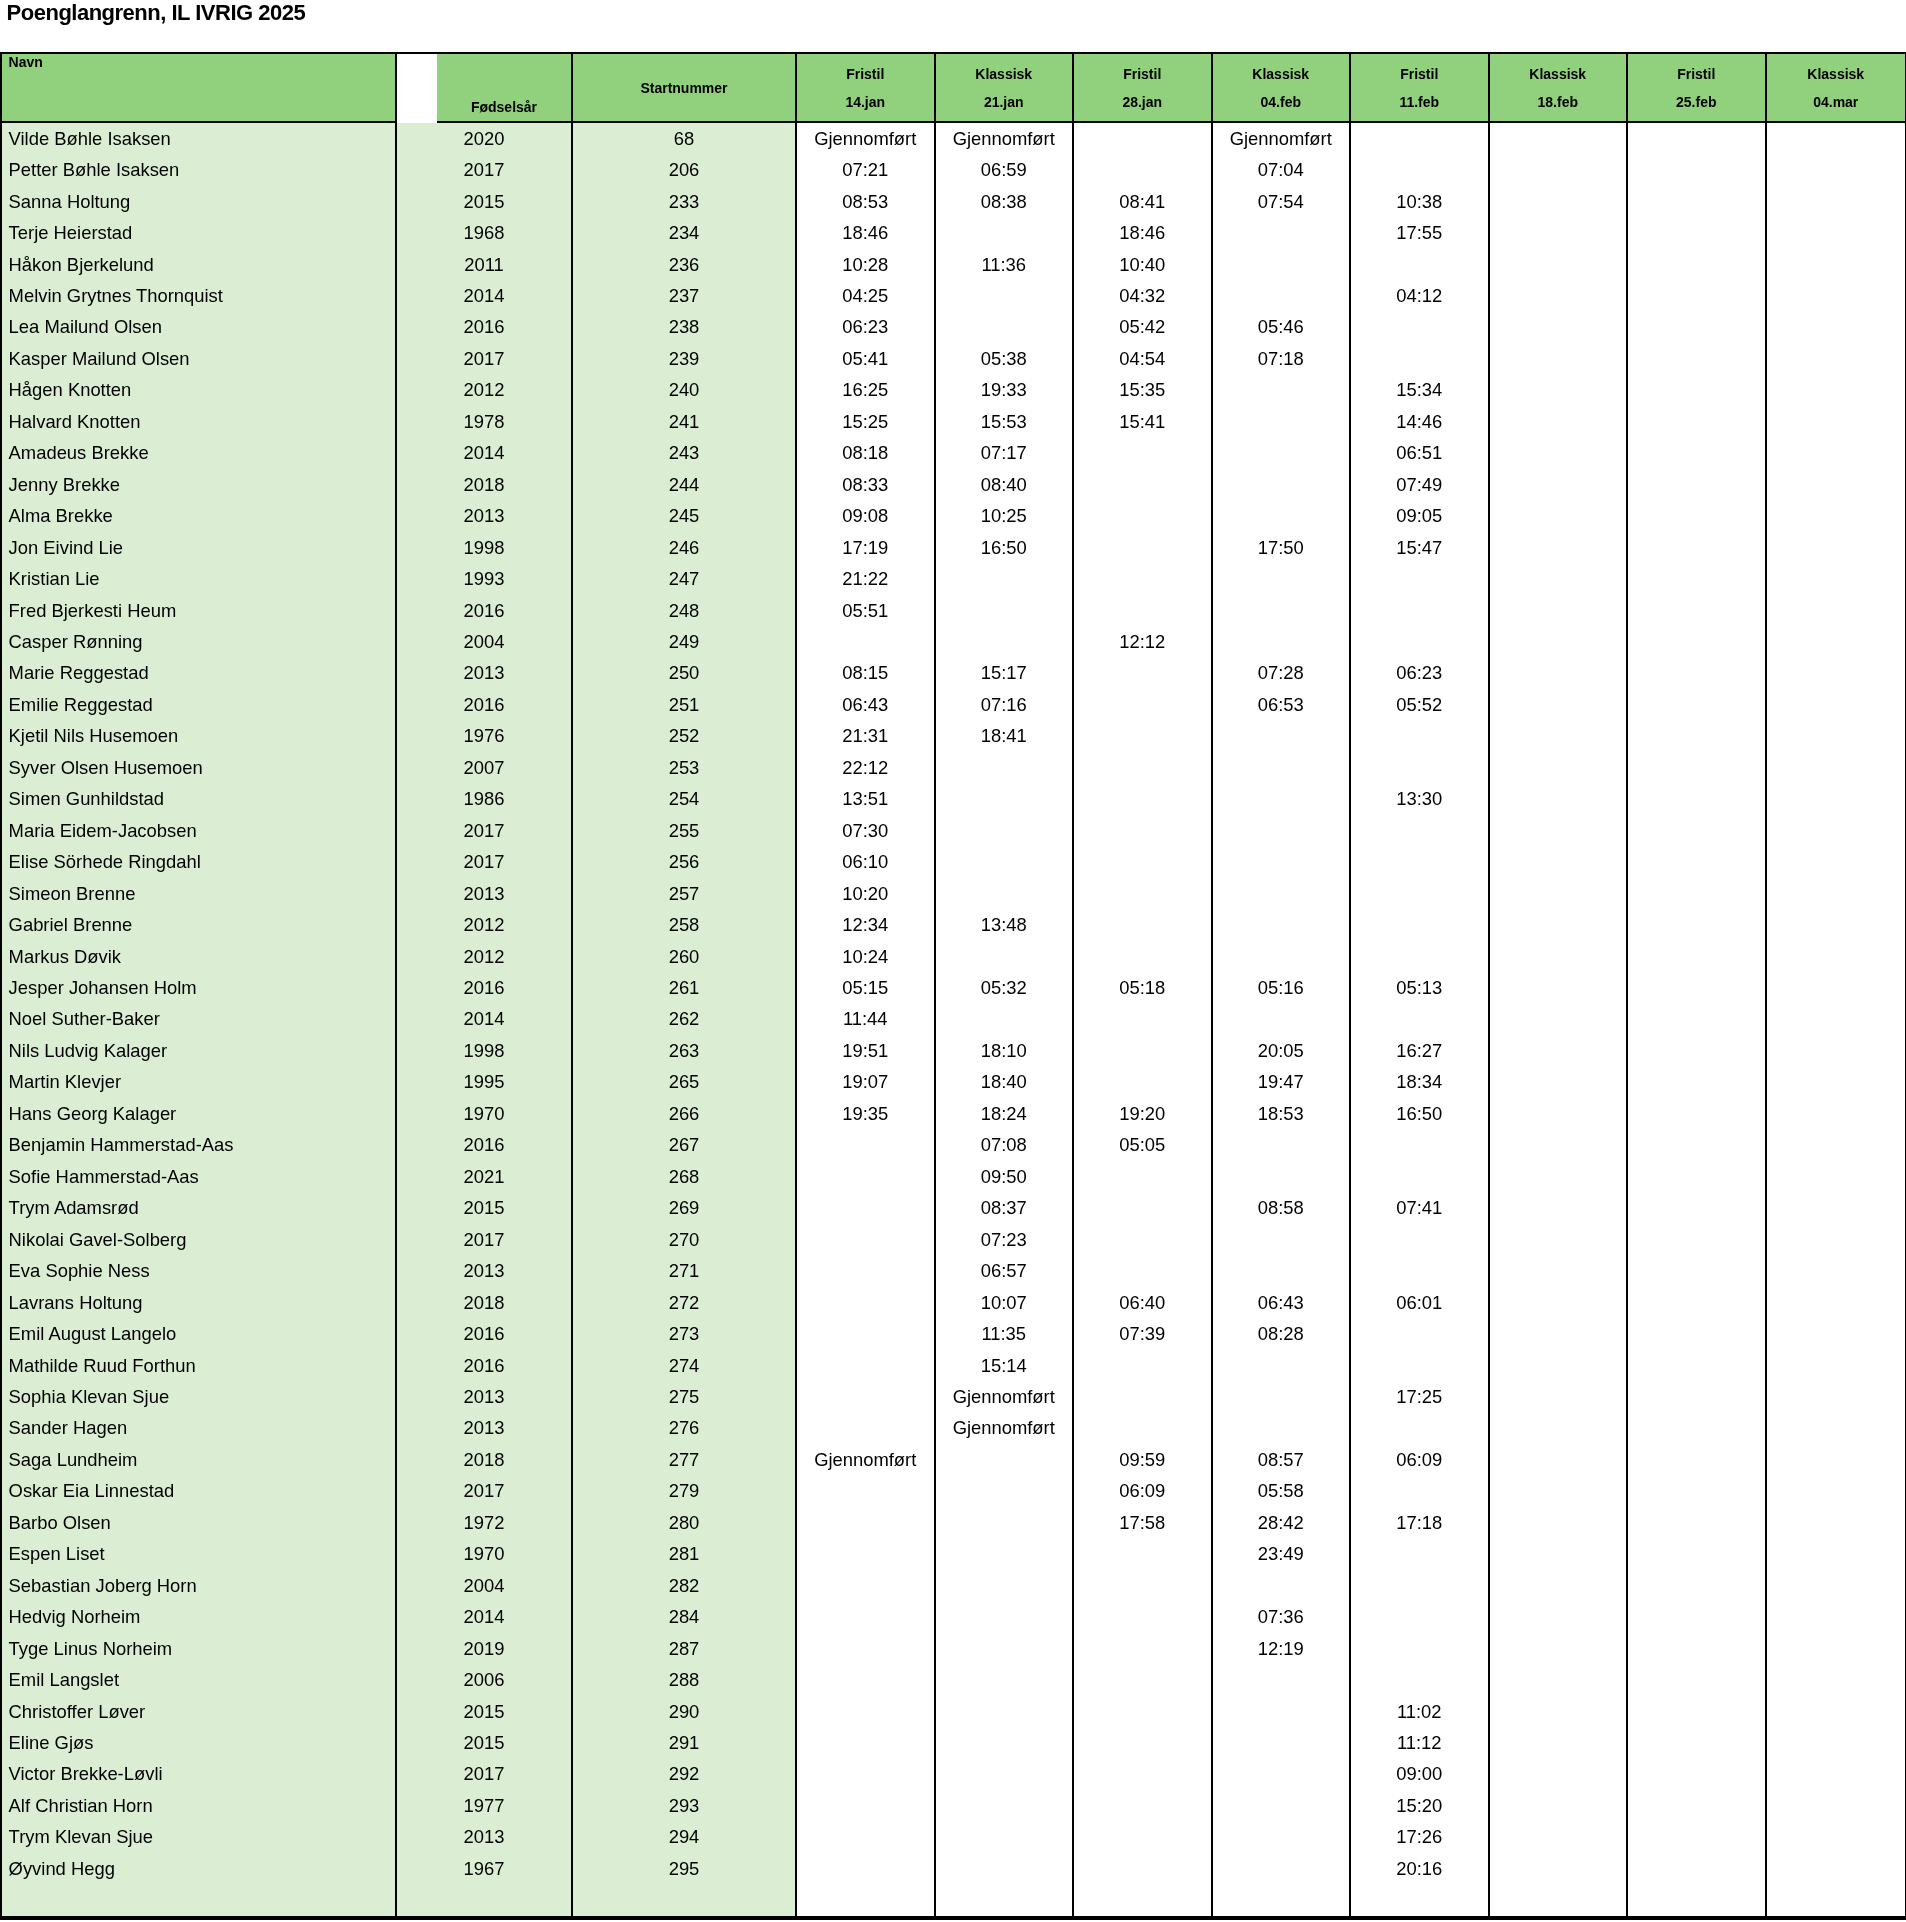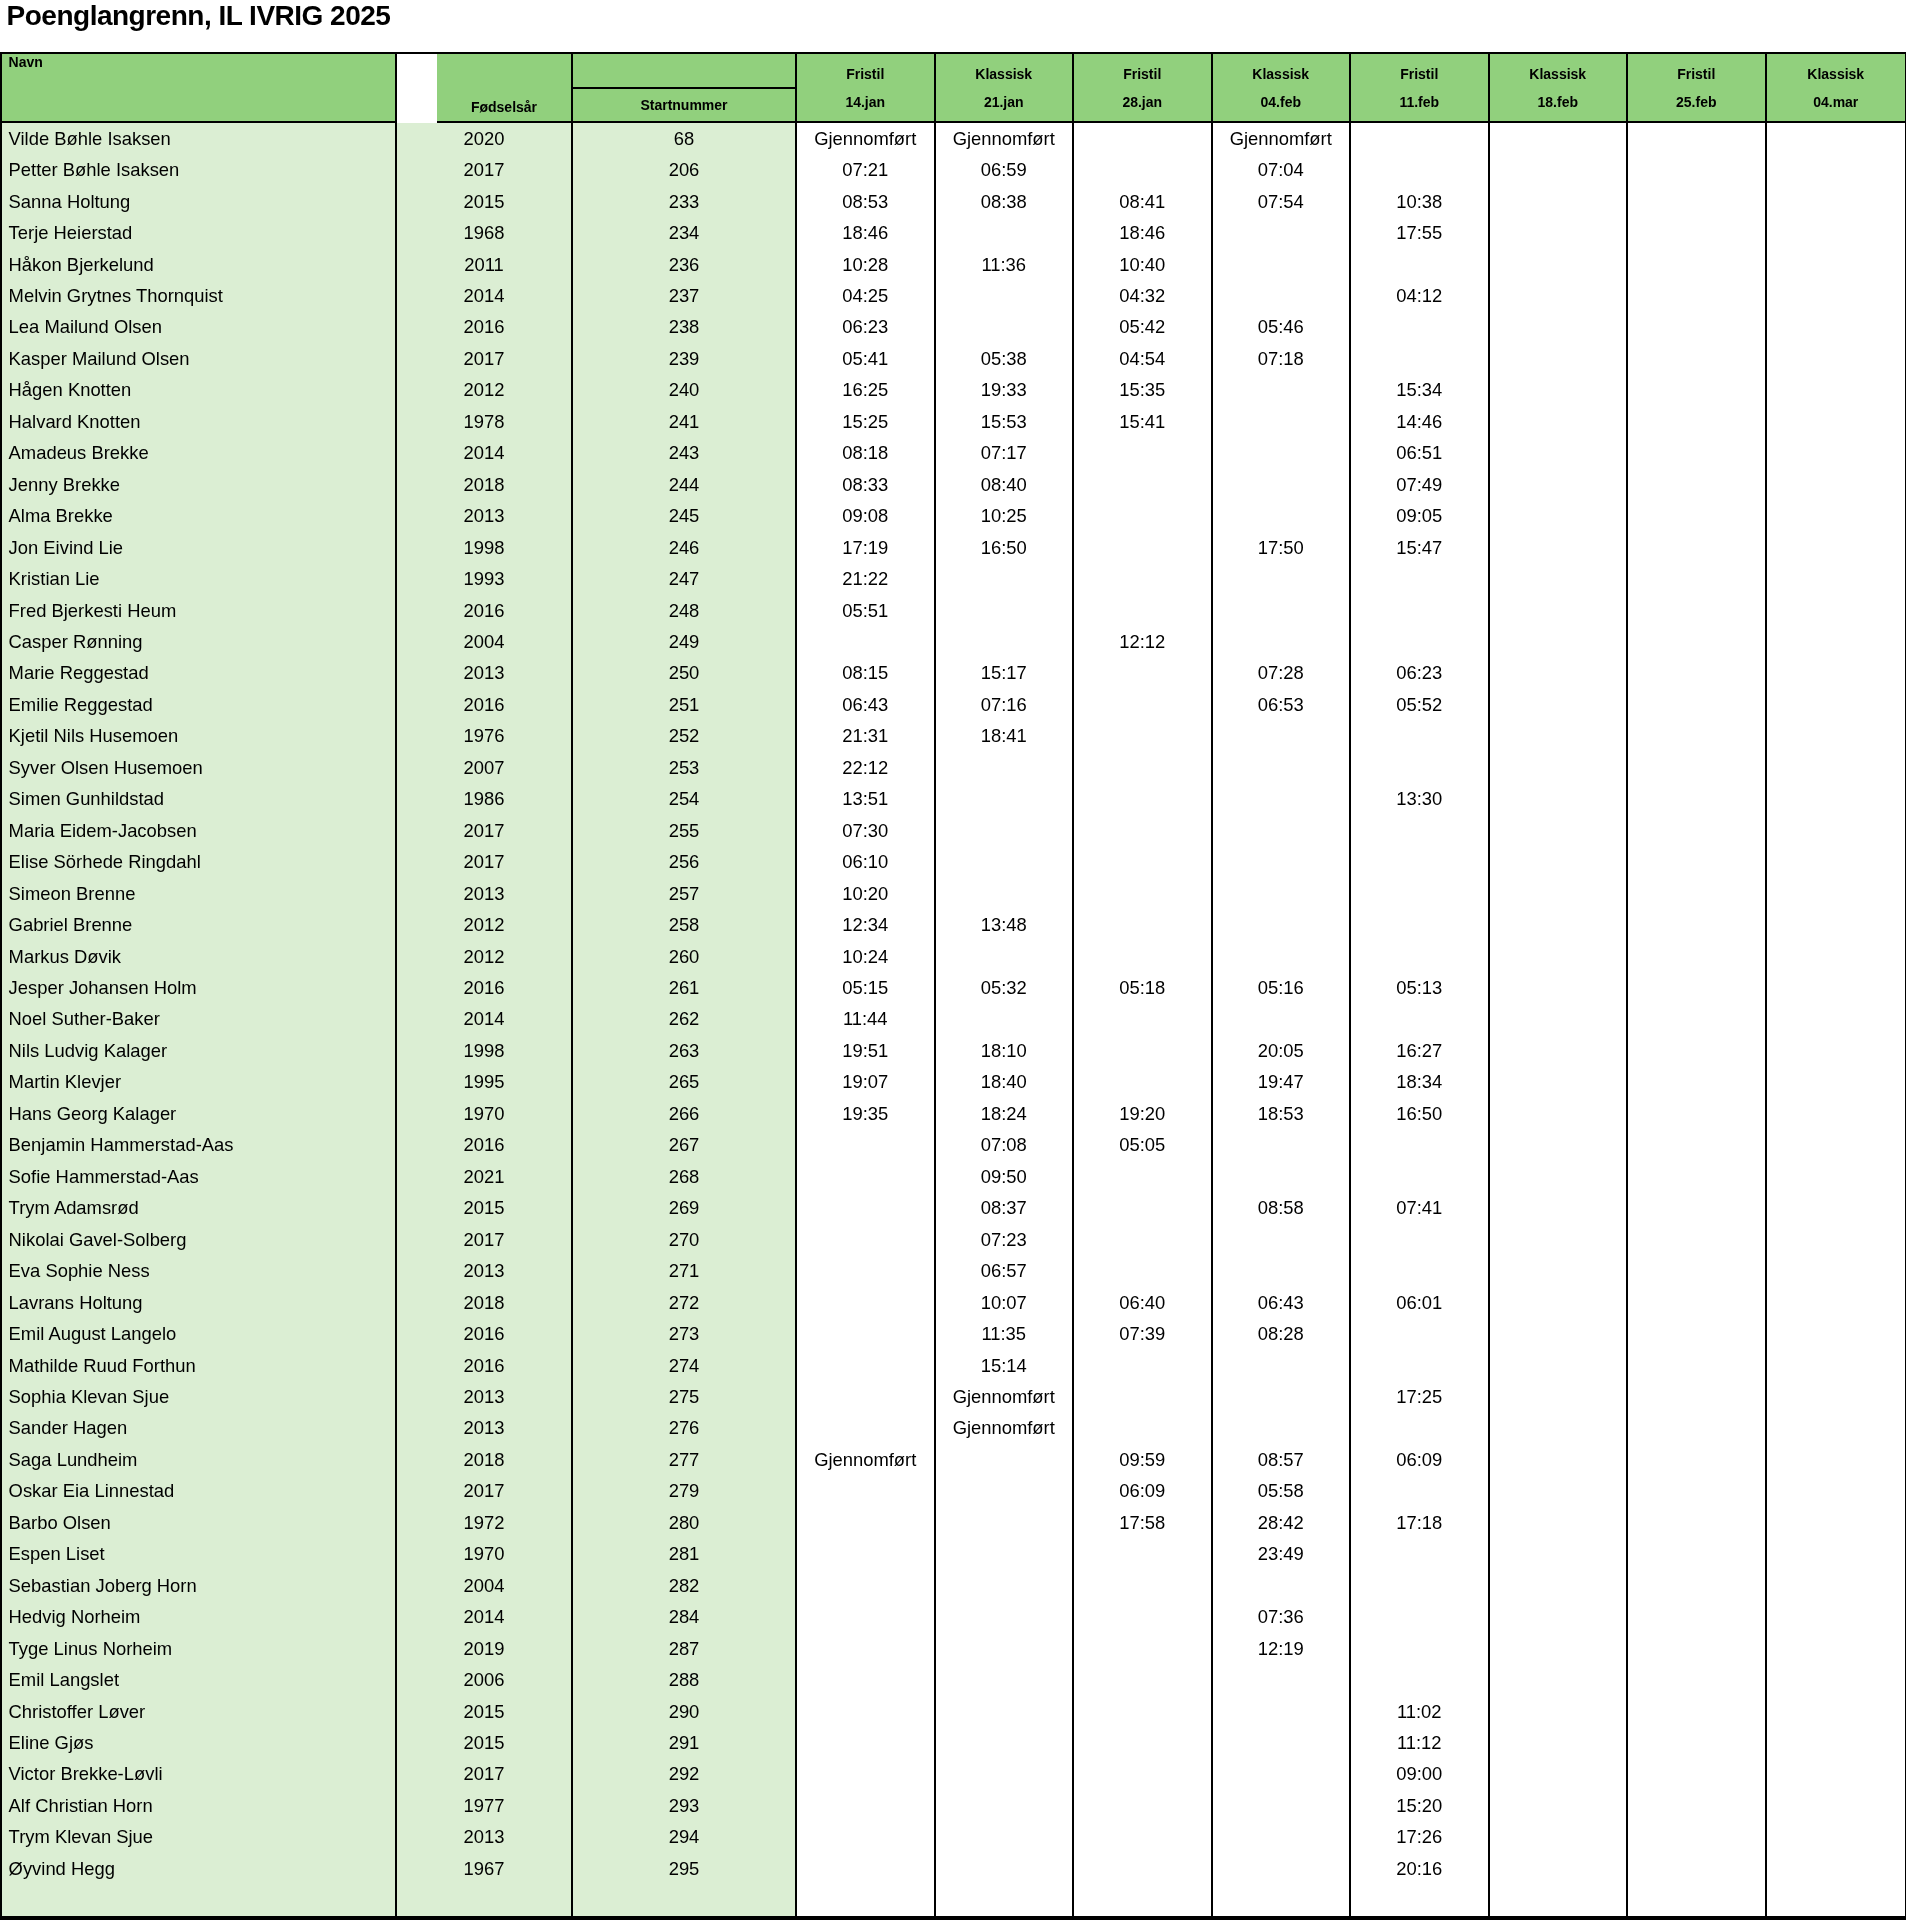--- a/index.html
+++ b/index.html
@@ -12,21 +12,21 @@
     position:relative;
     width:1907px;height:1923px;
     background:#ffffff;
     font-family:"Liberation Sans",sans-serif;
     color:#000;
     overflow:hidden;
   }
   .title{
     position:absolute;left:6.6px;top:0px;
     margin:0;
-    font-size:28px;
+    font-size:22px;
     font-weight:bold;
     letter-spacing:-0.5px;
   }
   .tbl{
     position:absolute;left:0;top:52px;
     width:1907px;height:1868px;
     box-sizing:border-box;
     border:2.8px solid var(--border);
     border-bottom-width:4.7px;
     display:grid;
@@ -39,21 +39,21 @@
     border-right:2.8px solid var(--border);
     border-bottom:2.8px solid var(--border);
     box-sizing:border-box;
     font-weight:bold;
     font-size:14px;
     overflow:hidden;
   }
   .hcell.last{border-right:none;}
   .h-name{display:flex;align-items:flex-start;padding:0 0 5.6px 6.6px;}
   .h-year{display:flex;align-items:flex-end;justify-content:center;padding-bottom:5.6px;margin-left:40px;}
-  .h-start{display:flex;flex-direction:column;padding:0;}
+  .h-start{display:flex;padding:0;}
   .h-start .split-top{height:35px;border-bottom:2.8px solid var(--border);box-sizing:border-box;}
   .h-start .split-bot{flex:1;display:flex;align-items:center;justify-content:center;}
   .h-sess{
     display:flex;flex-direction:column;justify-content:flex-end;
     align-items:center;text-align:center;
     padding-bottom:4.7px;line-height:28px;
   }
   
   .c{
     border-right:2.8px solid var(--border);

